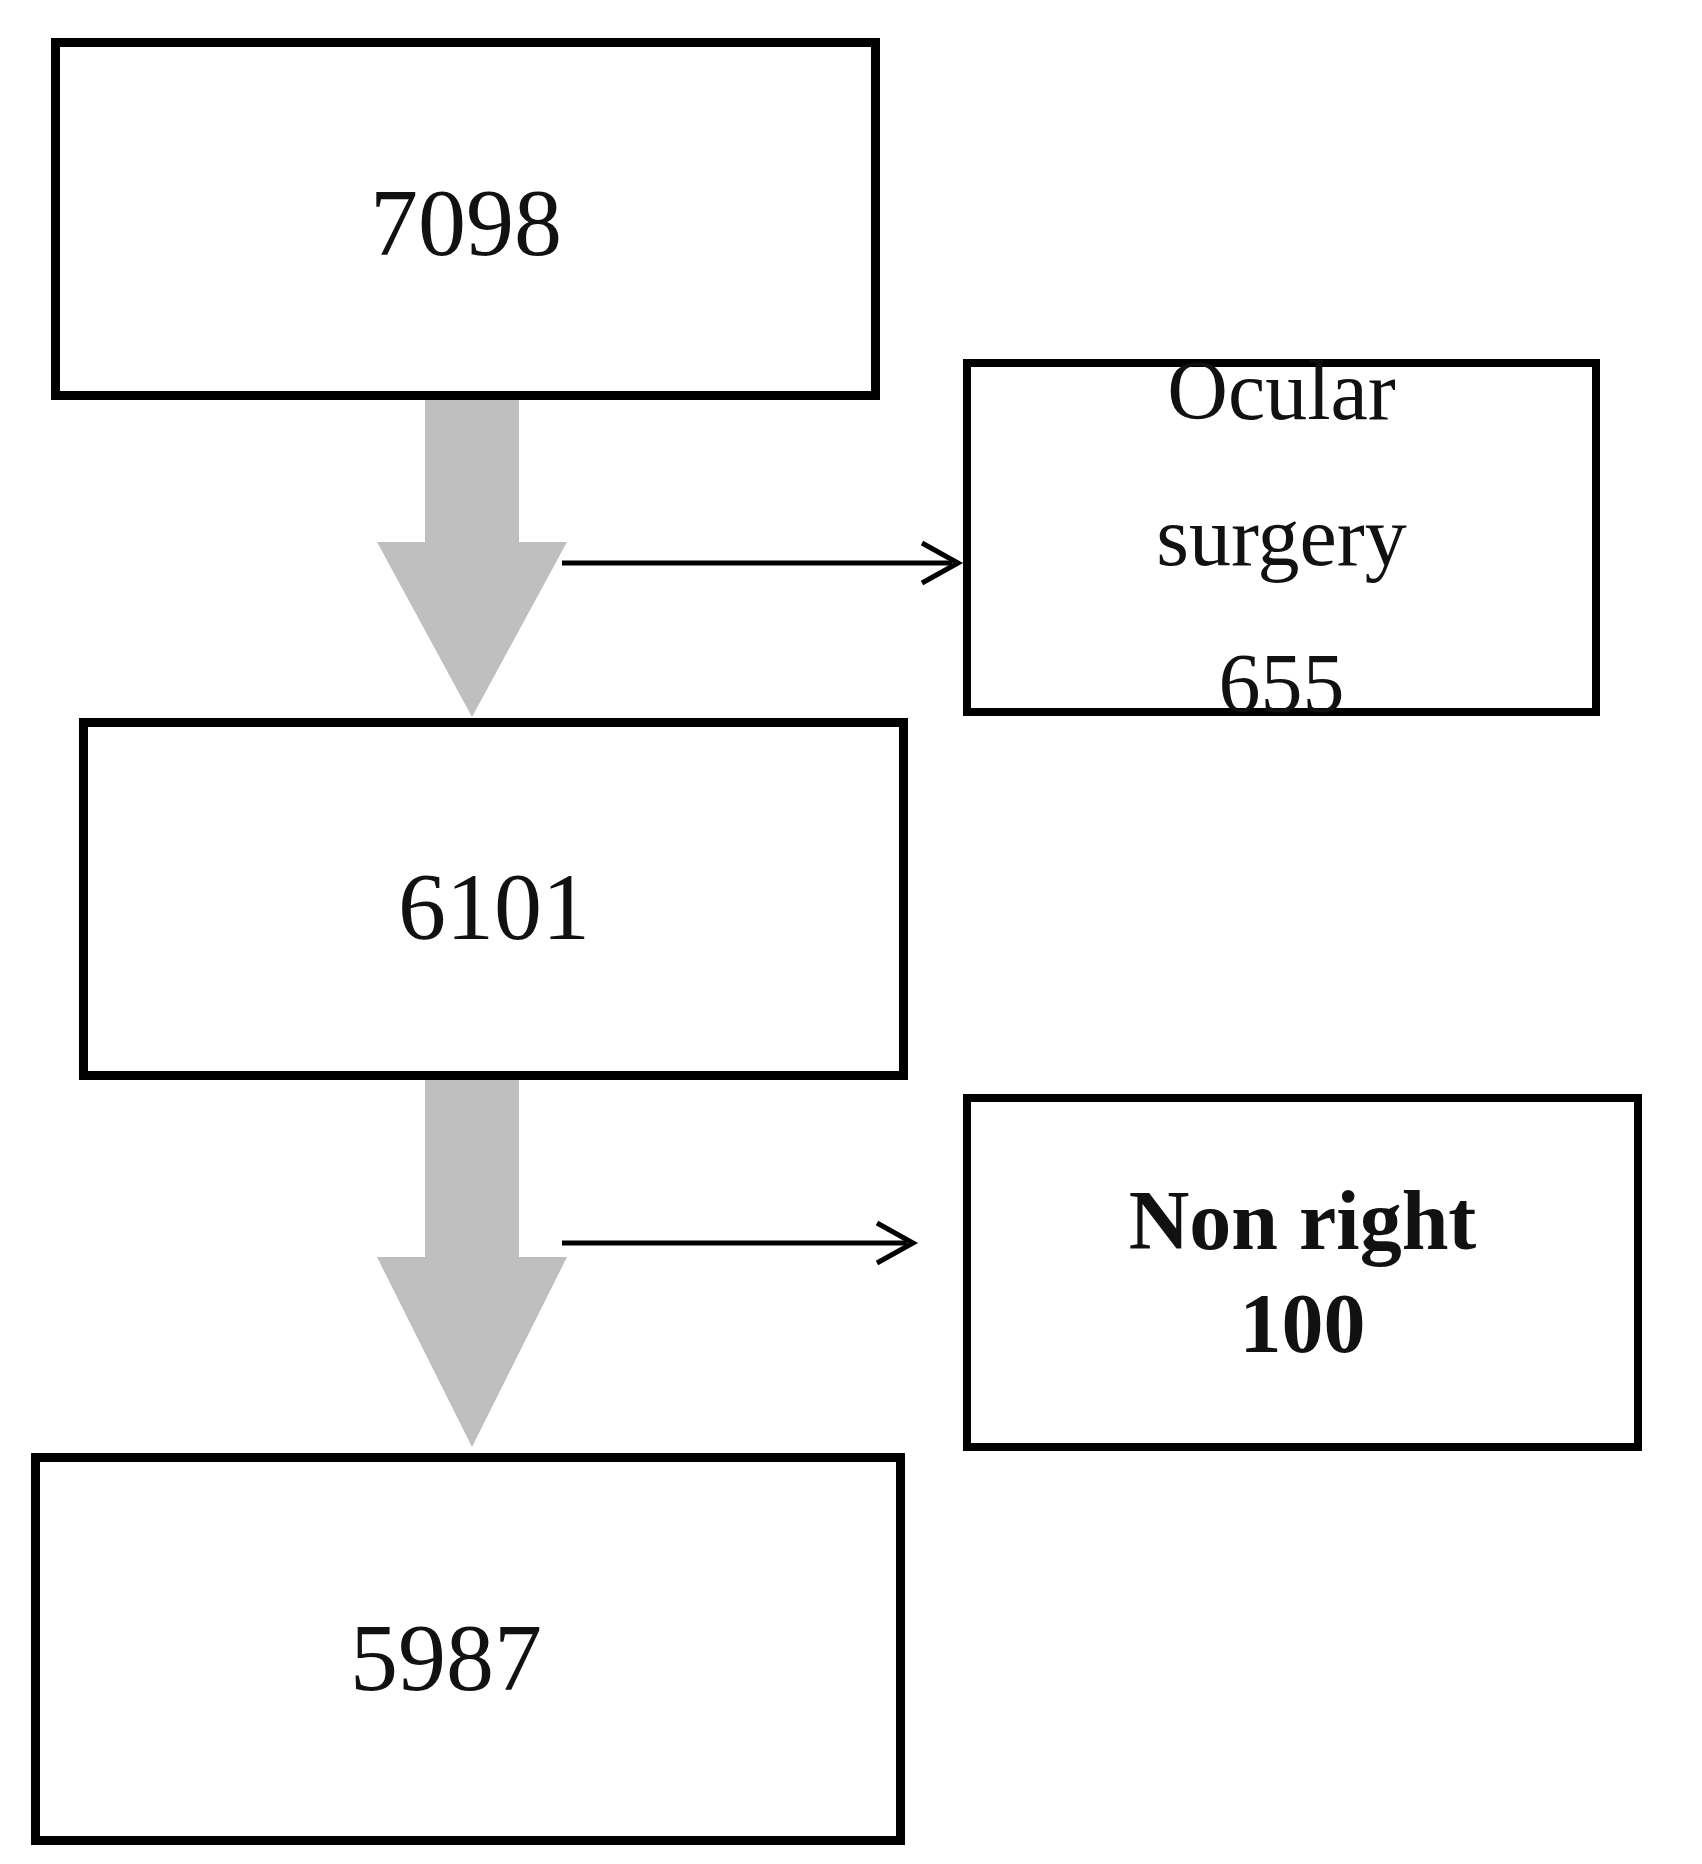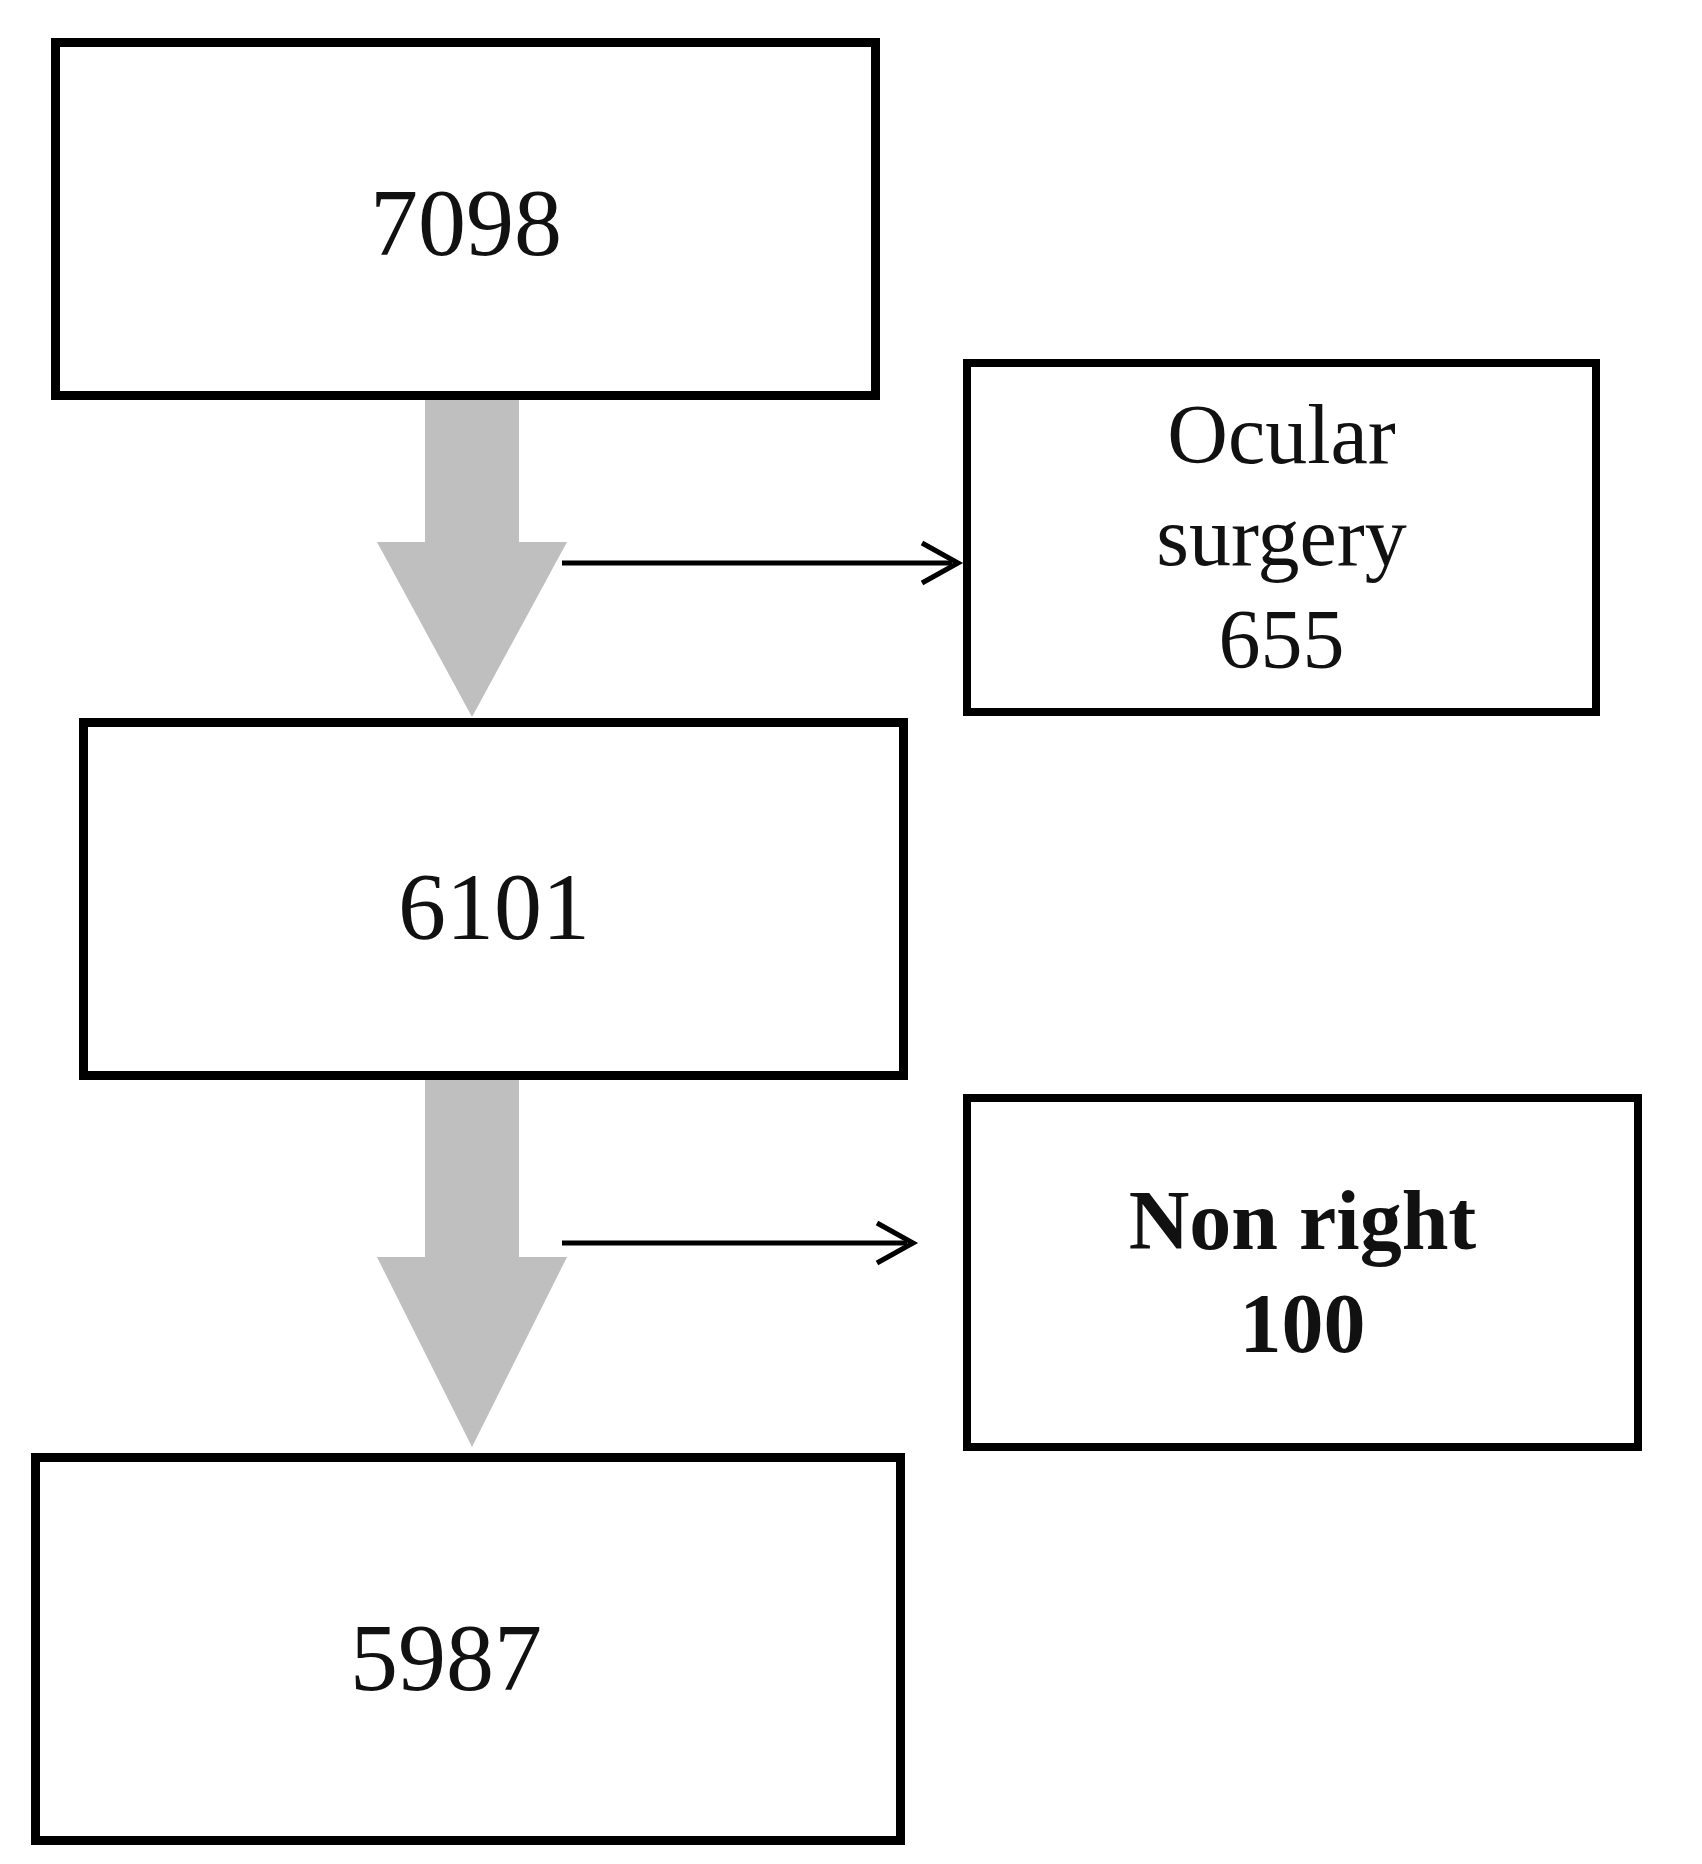--- a/index.html
+++ b/index.html
@@ -103,21 +103,21 @@
     </svg>
   </div>
 
   <div class="thin-arrow" style="left:560px; top:1215px; width:360px; height:56px;">
     <svg width="360" height="56" viewBox="0 0 360 56" xmlns="http://www.w3.org/2000/svg">
       <line x1="2" y1="28" x2="347" y2="28" stroke="#000000" stroke-width="5"></line>
       <polyline points="317,8 353,28 317,48" fill="none" stroke="#000000" stroke-width="5"></polyline>
     </svg>
   </div>
 
-  <div class="excl-box" style="left:963px; top:359px; width:637px; height:357px;">
+  <div class="excl-box" style="left:963px; top:359px; width:637px; height:357px;gap:44px;">
     <span class="excl-line">Ocular</span>
     <span class="excl-line">surgery</span>
     <span class="excl-line">655</span>
   </div>
 
   <div class="excl-box" style="left:963px; top:1094px; width:679px; height:357px;font-weight:bold;">
     <span class="excl-line">Non right</span>
     <span class="excl-line">100</span>
   </div>
 

